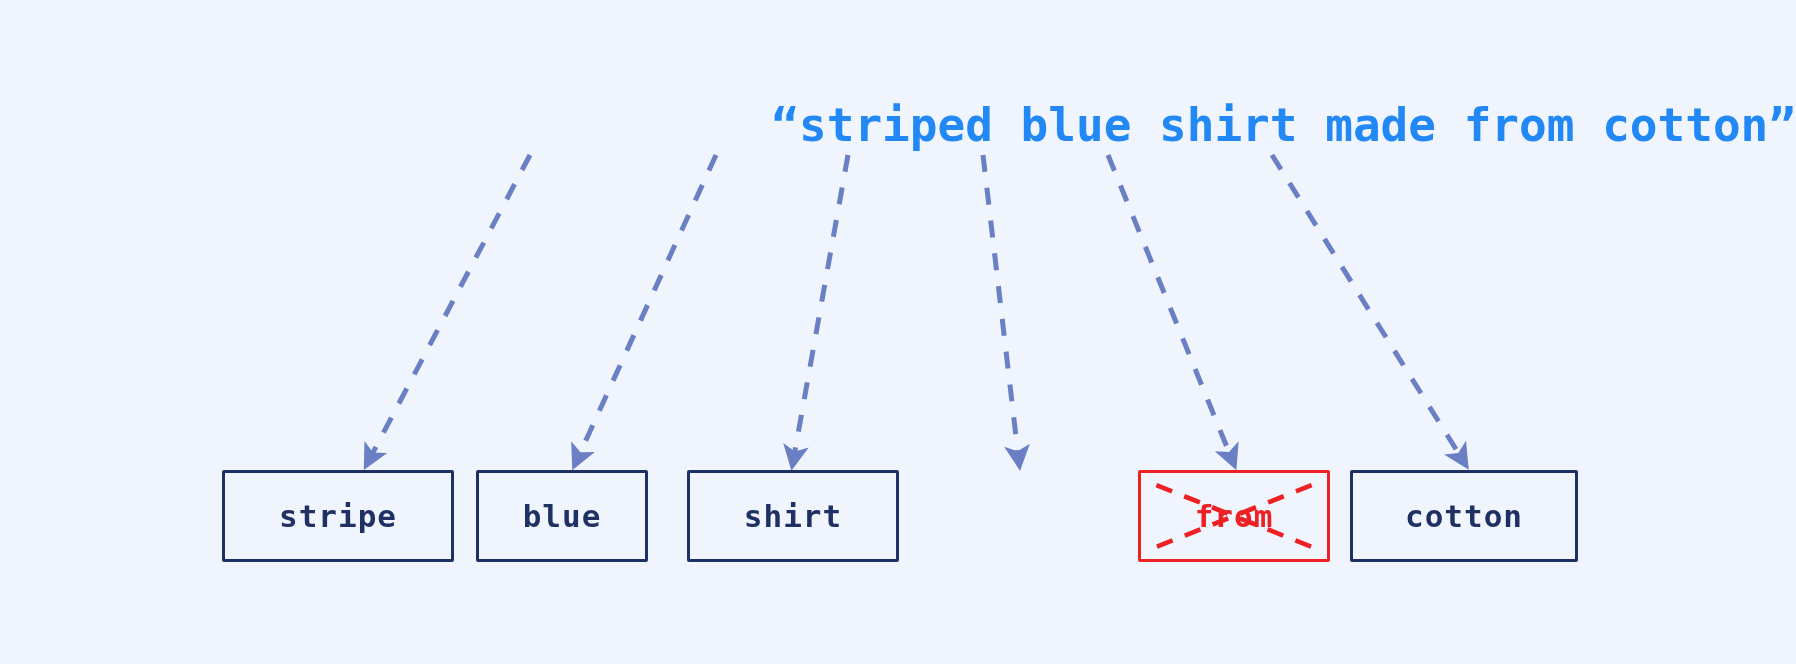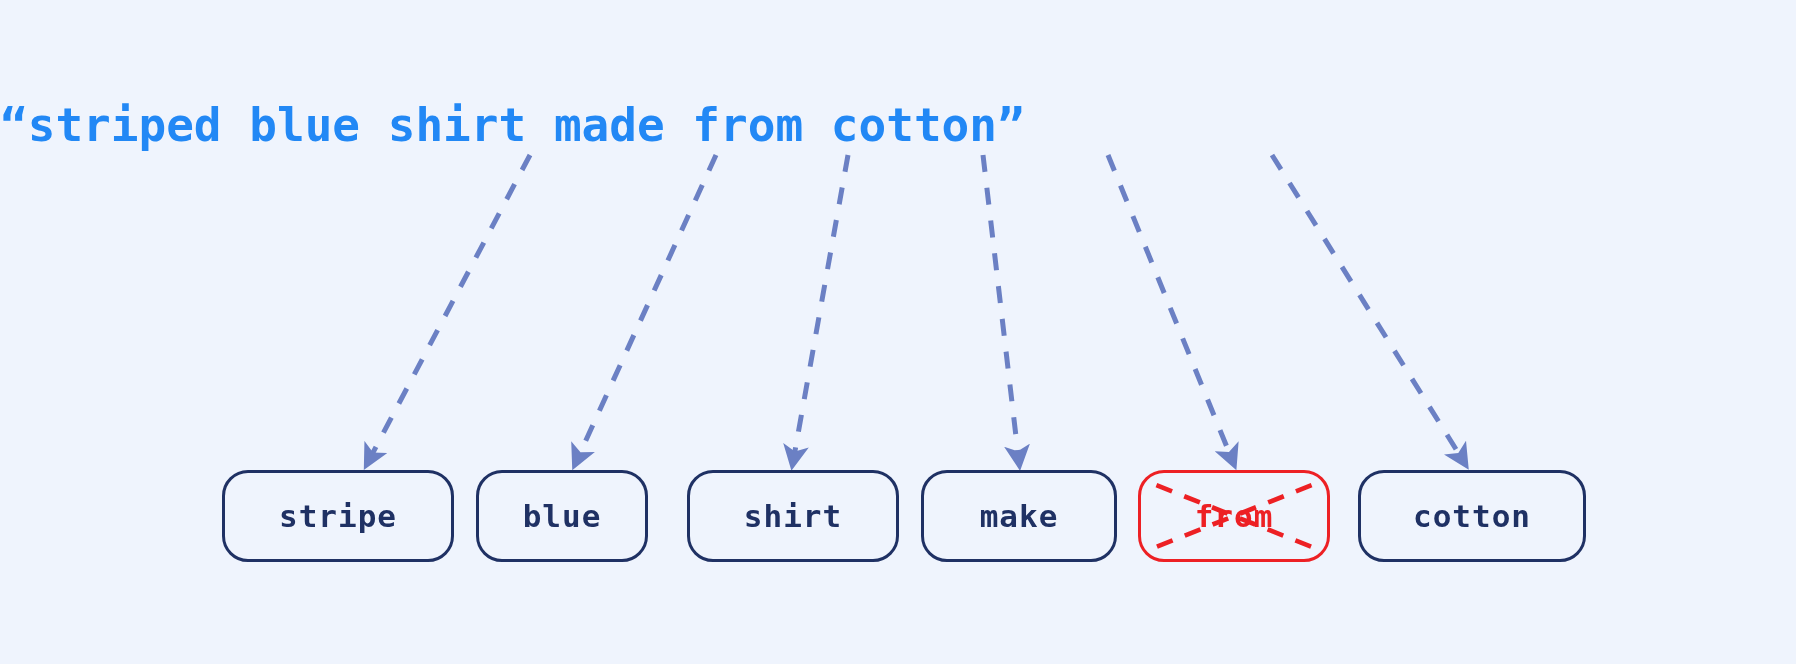--- a/index.html
+++ b/index.html
@@ -18,21 +18,21 @@
     width: 1796px;
     height: 664px;
   }
 
   
   #title {
     position: absolute;
     left: 0;
     top: 98px;
     width: 1796px;
-    text-align: left;
+    text-align: right;
     font-family: "DejaVu Sans Mono", "Liberation Mono", monospace;
     font-size: 46px;
     font-weight: 700;
     letter-spacing: 0px;
     color: #2288f5;
     white-space: pre;
   }
 
   
   #arrow-layer {
@@ -51,21 +51,21 @@
     top: 470px;
     width: 1796px;
     height: 96px;
   }
   .token-box {
     position: absolute;
     top: 0;
     height: 92px;
     box-sizing: border-box;
     border: 3px solid #1f3164;
-    border-radius: 26px;
+    border-radius: 2px;
     background: transparent;
     display: flex;
     align-items: center;
     justify-content: center;
     font-family: "DejaVu Sans Mono", "Liberation Mono", monospace;
     font-size: 31px;
     font-weight: 700;
     color: #1f3164;
     letter-spacing: 1px;
   }
@@ -113,28 +113,25 @@
   <div id="box-row">
       <div class="token-box" style="left: 222px; width: 232px;">
         <span class="token-label">stripe</span>
       </div>
       <div class="token-box" style="left: 476px; width: 172px;">
         <span class="token-label">blue</span>
       </div>
       <div class="token-box" style="left: 687px; width: 212px; text-align: center;">
         <span class="token-label">shirt</span>
       </div>
-      <div class="token-box" style="left: 921px; width: 196px;">
-        <span class="token-label">make</span>
-      </div>
       <div class="token-box rejected" style="left: 1138px; width: 192px;">
         <span class="token-label">from</span>
         <svg class="strike-x" viewBox="0 0 192 92">
           <line x1="13" y1="13" x2="179" y2="79" stroke="#ed2024" stroke-width="5" stroke-dasharray="18 14" stroke-linecap="butt"></line>
           <line x1="179" y1="13" x2="13" y2="79" stroke="#ed2024" stroke-width="5" stroke-dasharray="18 14" stroke-linecap="butt"></line>
         </svg>
       </div>
-      <div class="token-box" style="left: 1350px; width: 228px; margin-left: 8px;">
+      <div class="token-box" style="left: 1350px; width: 228px;">
         <span class="token-label">cotton</span>
       </div>
     </div>
 
 </div>
 
 </body></html>

